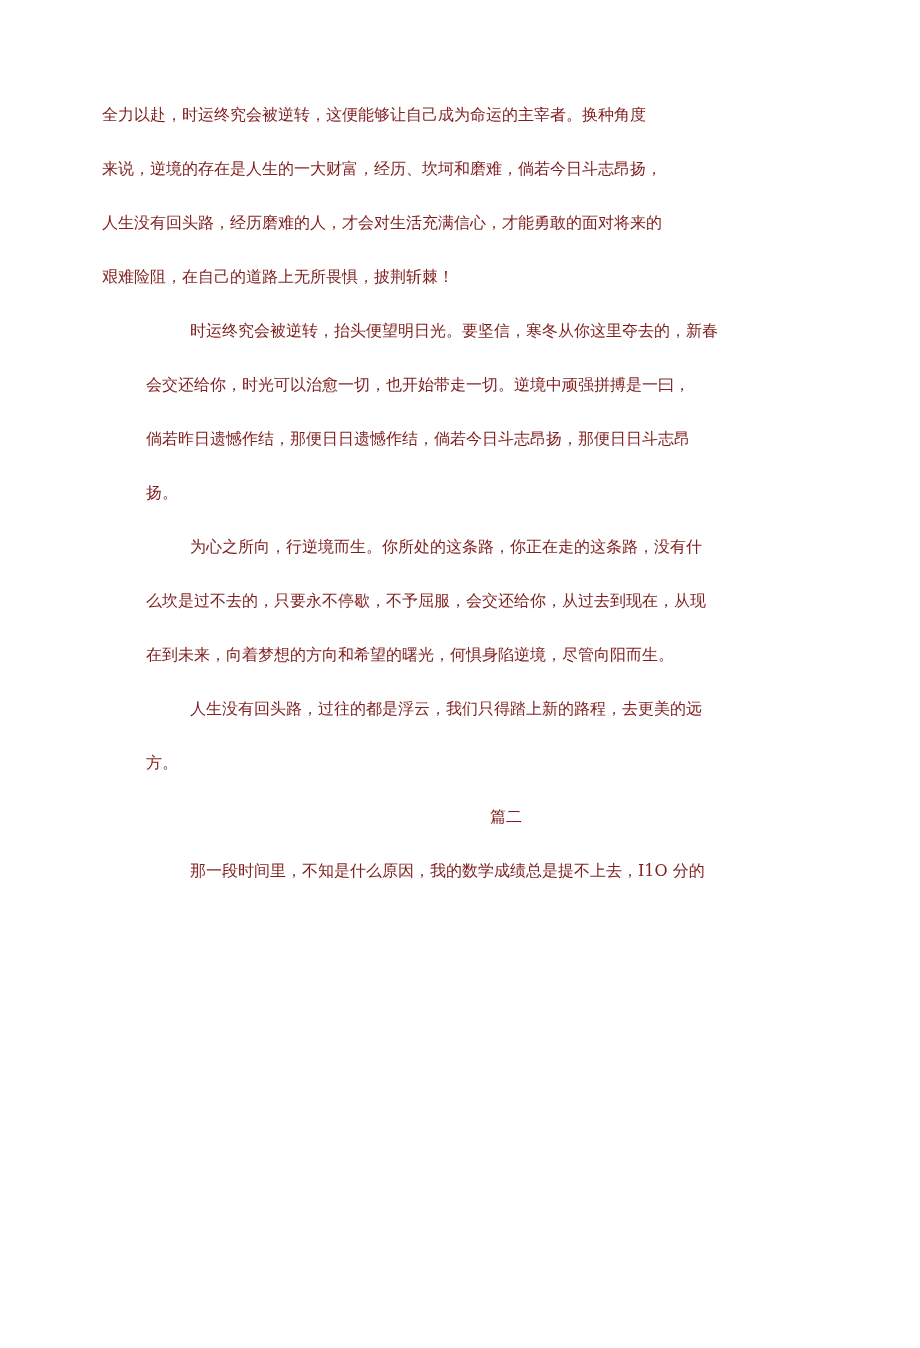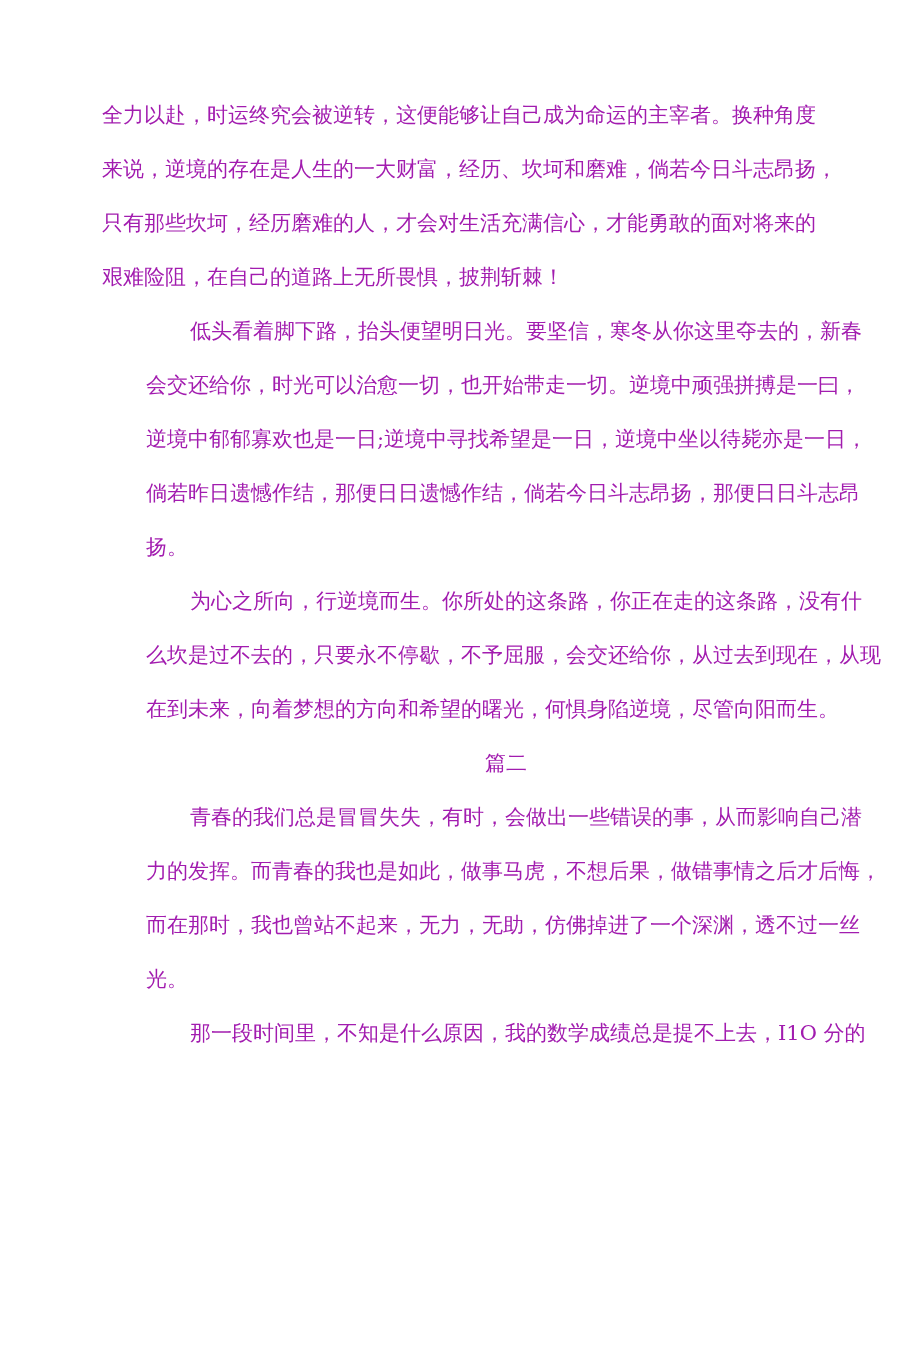--- a/index.html
+++ b/index.html
@@ -1,60 +1,57 @@
 <!DOCTYPE html>
 <html><head>
 <meta charset="utf-8">
 <style>
   html, body { margin: 0; padding: 0; background: #ffffff; }
   body { width: 920px; height: 1348px; position: relative; overflow: hidden; }
   .page {
     position: absolute; left: 102px; top: 88px; width: 720px;
     font-family: "DejaVu Serif", "Liberation Serif", serif;
-    color: #a21caf; font-size: 21px; line-height: 54px;
+    color: #7f1d1d; font-size: 16px; line-height: 54px;
   }
   .para { margin: 0; text-indent: 44px; text-align: justify; text-justify: inter-character; }
   .para.cont { text-indent: 0; }
   .line { display: block; white-space: nowrap; height: 54px; }
   .heading { margin: 0; text-indent: 44px; text-align: center; }
 </style>
 </head>
 <body>
 
 <div class="page">
 
   <div class="para cont">
     <span class="line">全力以赴，时运终究会被逆转，这便能够让自己成为命运的主宰者。换种角度</span>
     <span class="line">来说，逆境的存在是人生的一大财富，经历、坎坷和磨难，倘若今日斗志昂扬，</span>
-    <span class="line">只有那些坎坷，经历磨难的人，才会对生活充满信心，才能勇敢的面对将来的</span>
+    <span class="line">人生没有回头路，经历磨难的人，才会对生活充满信心，才能勇敢的面对将来的</span>
     <span class="line">艰难险阻，在自己的道路上无所畏惧，披荆斩棘！</span>
   </div>
 
   <div class="para">
-    <span class="line" style="padding-left:44px">低头看着脚下路，抬头便望明日光。要坚信，寒冬从你这里夺去的，新春</span>
+    <span class="line" style="padding-left:44px">时运终究会被逆转，抬头便望明日光。要坚信，寒冬从你这里夺去的，新春</span>
     <span class="line">会交还给你，时光可以治愈一切，也开始带走一切。逆境中顽强拼搏是一曰，</span>
-    <span class="line">逆境中郁郁寡欢也是一日;逆境中寻找希望是一日，逆境中坐以待毙亦是一日，</span>
     <span class="line">倘若昨日遗憾作结，那便日日遗憾作结，倘若今日斗志昂扬，那便日日斗志昂</span>
     <span class="line">扬。</span>
   </div>
 
   <div class="para">
     <span class="line" style="padding-left:44px">为心之所向，行逆境而生。你所处的这条路，你正在走的这条路，没有什</span>
     <span class="line">么坎是过不去的，只要永不停歇，不予屈服，会交还给你，从过去到现在，从现</span>
     <span class="line">在到未来，向着梦想的方向和希望的曙光，何惧身陷逆境，尽管向阳而生。</span>
   </div>
 
+  <div class="para">
+    <span class="line" style="padding-left:44px">人生没有回头路，过往的都是浮云，我们只得踏上新的路程，去更美的远</span>
+    <span class="line">方。</span>
+  </div>
 
   <div class="heading">
     <span class="line" style="padding-left:44px">篇二</span>
   </div>
 
-  <div class="para">
-    <span class="line" style="padding-left:44px">青春的我们总是冒冒失失，有时，会做出一些错误的事，从而影响自己潜</span>
-    <span class="line">力的发挥。而青春的我也是如此，做事马虎，不想后果，做错事情之后才后悔，</span>
-    <span class="line">而在那时，我也曾站不起来，无力，无助，仿佛掉进了一个深渊，透不过一丝</span>
-    <span class="line">光。</span>
-  </div>
 
   <div class="para">
     <span class="line" style="padding-left:44px">那一段时间里，不知是什么原因，我的数学成绩总是提不上去，I1O 分的</span>
   </div>
 </div>
 
 </body></html>

